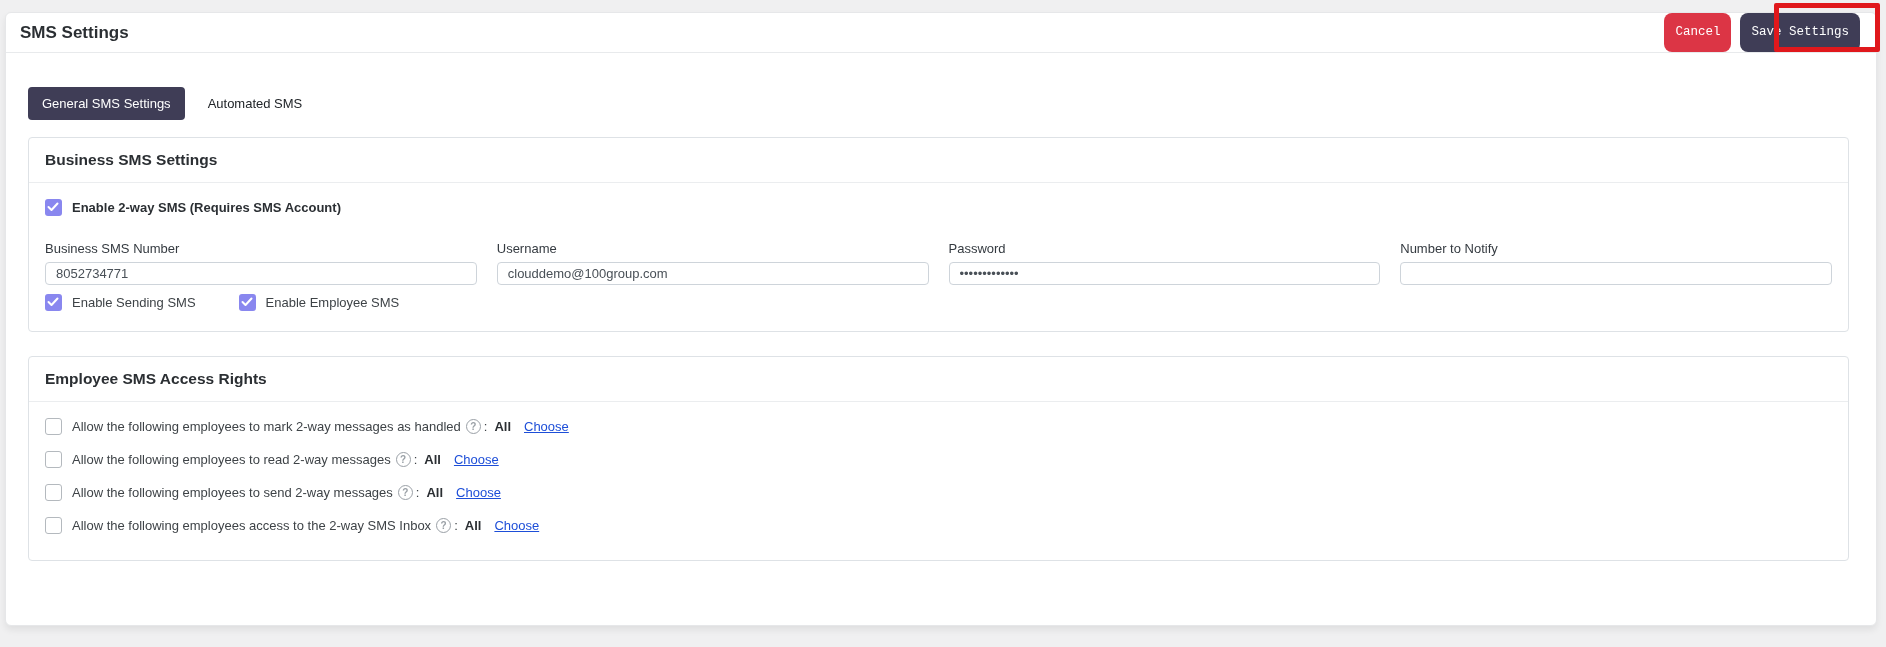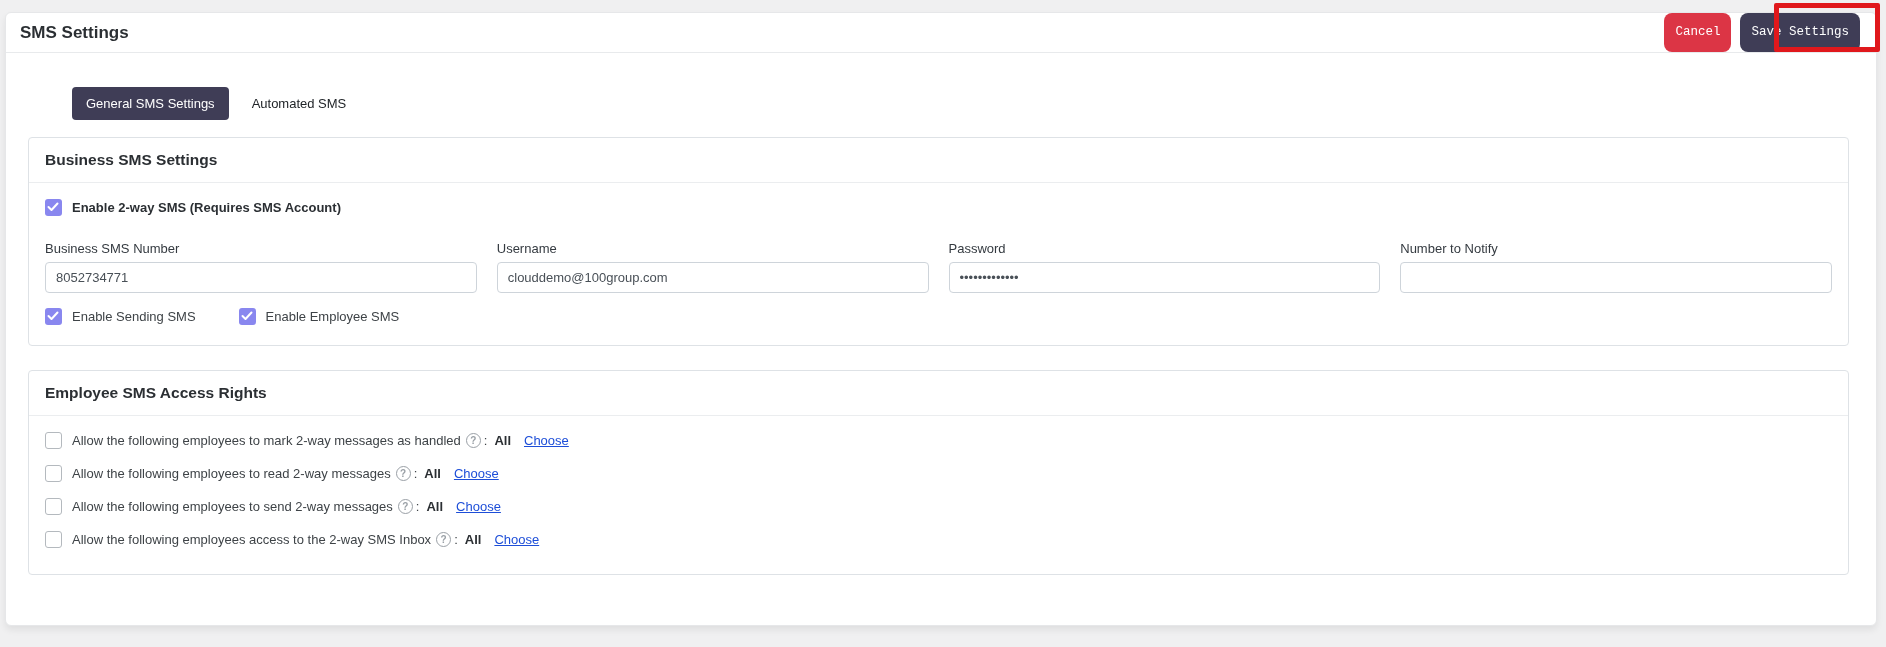--- a/index.html
+++ b/index.html
@@ -67,21 +67,20 @@
     display: flex;
     align-items: center;
   }
   .tab {
     font-size: 13px;
     padding: 10px 14px;
     border-radius: 4px;
     cursor: pointer;
     color: #212529;
     line-height: 1;
-    margin-left: 44px;
   }
   .tab.active {
     background: #3f3d56;
     color: #ffffff;
   }
   .tab + .tab { margin-left: 9px; }
   
   .card {
     margin: 17px 27px 0 22px;
     border: 1px solid #dee2e6;
@@ -123,34 +122,34 @@
     column-gap: 20px;
     margin-top: 25px;
   }
   .field-label {
     font-size: 13px;
     color: #343a40;
     margin-bottom: 6px;
   }
   .field input {
     width: 100%;
-    height: 31px;
+    height: 23px;
     border: 1px solid #ced4da;
     border-radius: 4px;
     padding: 0 10px;
     font-family: "Liberation Sans", sans-serif;
     font-size: 13px;
     color: #495057;
     outline: none;
     background: #fff;
   }
   .sub-checks {
     display: flex;
     align-items: flex-end;
-    margin-top: 15px;
+    margin-top: 9px;
   }
   .sub-checks .cb-row + .cb-row { margin-left: 43px; }
   
   .ar-row {
     display: flex;
     align-items: center;
     margin-bottom: 16px;
     font-size: 13px;
   }
   .ar-row:last-child { margin-bottom: 6px; }

